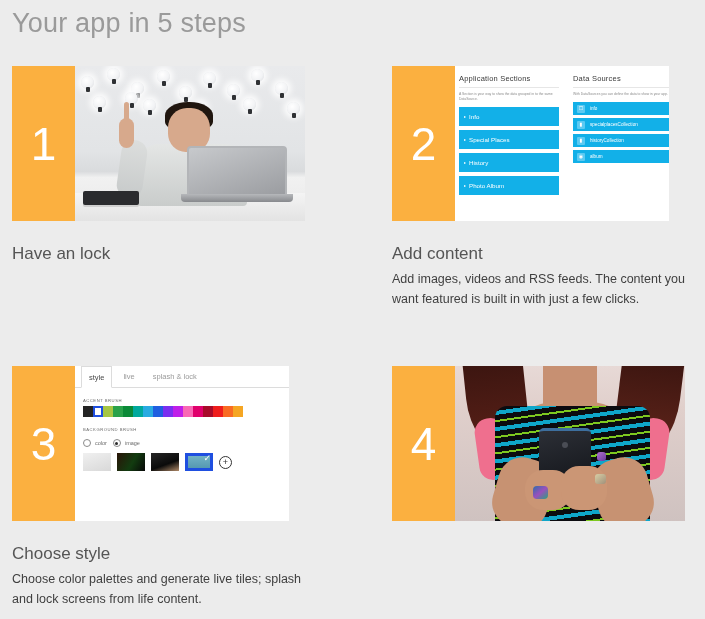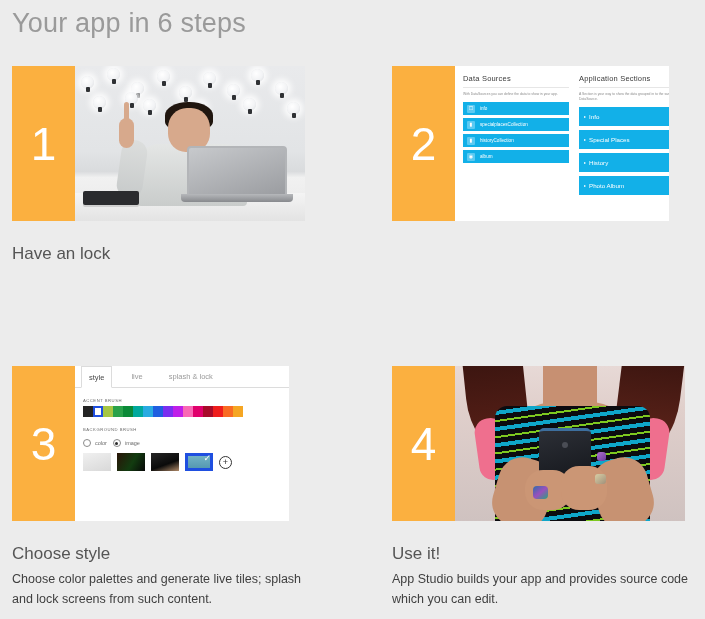--- a/index.html
+++ b/index.html
@@ -84,21 +84,21 @@
   .ds-label { font-size:4.6px; color:#ffffff; }
   .sec-tile { height:19px; background:#12b0e8; margin-bottom:4px; display:flex;
     align-items:center; padding-left:5px; gap:3px; }
   .sec-arrow { color:#ffffff; font-size:4px; }
   .sec-label { font-size:6.2px; color:#ffffff; }
   .appui-fade { position:absolute; right:0; top:0; width:16px; height:100%;
     background:#ececec; }
 
   
   .styleui { width:100%; height:100%; background:#ffffff; position:relative; }
-  .st-tabs { display:flex; gap:12px; border-bottom:1px solid #dcdcdc; padding-left:6px; }
+  .st-tabs { display:flex; gap:4px; border-bottom:1px solid #dcdcdc; padding-left:6px; }
   .st-tab { font-size:7.5px; color:#9b9b9b; padding:6px 7px 5px 7px; }
   .st-tab.active { color:#4a4a4a; background:#fff; border:1px solid #dcdcdc;
     border-bottom:1px solid #fff; margin-bottom:-1px; }
   .st-secthead { font-size:4.2px; color:#6d6d6d; letter-spacing:.5px; padding:10px 0 3px 8px; }
   .swatches { display:flex; padding-left:8px; height:11px; }
   .sw { width:10px; height:11px; }
   .sw.sel { outline:2px solid #1f4fe0; outline-offset:-2px; background:#ffffff; }
   .bg-radios { display:flex; align-items:center; gap:6px; padding:4px 0 0 8px; }
   .radio { display:flex; align-items:center; gap:4px; }
   .radio .dot { width:8px; height:8px; border:1px solid #8a8a8a; border-radius:50%;
@@ -160,21 +160,21 @@
   .cap-title { font-size:17px; color:#555555; font-weight:400; line-height:22px; }
   .cap-body { font-size:12.5px; color:#3f3f3f; line-height:19.5px; margin-top:5px; }
   .cap { width: 300px; }
   .cap.wide { width: 303px; }
 </style>
 </head>
 <body>
 
 <div class="page">
 
-  <div class="page-title">Your app in 6 steps</div>
+  <div class="page-title">Your app in 5 steps</div>
 
   <div class="step" style="left:12px; top:66px;">
     <div class="step-visual">
       <div class="num-block">
         <div class="num">1</div>
       </div>
       <div class="visual-art">
         <div class="photo1">
           <div class="bulb" style="left:6px;  top:10px;"></div>
           <div class="bulb" style="left:32px; top:2px;"></div>
@@ -209,63 +209,67 @@
     </div>
   </div>
 
   <div class="step" style="left:392px; top:66px;">
     <div class="step-visual">
       <div class="num-block">
         <div class="num">2</div>
       </div>
       <div class="visual-art">
         <div class="appui">
+          <div class="appui-col right">
+            <div class="appui-h">Application Sections</div>
+            <div class="appui-p">A Section is your way to show the data grouped in to the same DataSource.</div>
+            <div class="sec-tile">
+              <span class="sec-arrow">▸</span>
+              <span class="sec-label">Info</span>
+            </div>
+            <div class="sec-tile">
+              <span class="sec-arrow">▸</span>
+              <span class="sec-label">Special Places</span>
+            </div>
+            <div class="sec-tile">
+              <span class="sec-arrow">▸</span>
+              <span class="sec-label">History</span>
+            </div>
+            <div class="sec-tile">
+              <span class="sec-arrow">▸</span>
+              <span class="sec-label">Photo Album</span>
+            </div>
+          </div>
           <div class="appui-col left">
             <div class="appui-h">Data Sources</div>
             <div class="appui-p">With DataSources you can define the data to show in your app.</div>
             <div class="ds-tile">
               <span class="ds-ico">☐</span>
               <span class="ds-label">info</span>
             </div>
             <div class="ds-tile">
               <span class="ds-ico">▮</span>
               <span class="ds-label">specialplacesCollection</span>
             </div>
             <div class="ds-tile">
               <span class="ds-ico">▮</span>
               <span class="ds-label">historyCollection</span>
             </div>
             <div class="ds-tile">
               <span class="ds-ico">◉</span>
               <span class="ds-label">album</span>
             </div>
           </div>
-          <div class="appui-col right">
-            <div class="appui-h">Application Sections</div>
-            <div class="appui-p">A Section is your way to show the data grouped in to the same DataSource.</div>
-            <div class="sec-tile">
-              <span class="sec-arrow">▸</span>
-              <span class="sec-label">Info</span>
-            </div>
-            <div class="sec-tile">
-              <span class="sec-arrow">▸</span>
-              <span class="sec-label">Special Places</span>
-            </div>
-            <div class="sec-tile">
-              <span class="sec-arrow">▸</span>
-              <span class="sec-label">History</span>
-            </div>
-            <div class="sec-tile">
-              <span class="sec-arrow">▸</span>
-              <span class="sec-label">Photo Album</span>
-            </div>
-          </div>
           <div class="appui-fade"></div>
         </div>
       </div>
+    </div>
+    <div class="cap wide" style="margin-top:22px;">
+      <div class="cap-title">Add content</div>
+      <div class="cap-body">Add images, videos and RSS feeds. The content you want featured is built in with just a few clicks.</div>
     </div>
   </div>
 
   <div class="step" style="left:12px; top:366px;">
     <div class="step-visual">
       <div class="num-block">
         <div class="num">3</div>
       </div>
       <div class="visual-art">
         <div class="styleui">
@@ -310,21 +314,21 @@
             <div class="th t3"></div>
             <div class="th t4"></div>
             <div class="th-add">+</div>
           </div>
           <div class="styleui-fade"></div>
         </div>
       </div>
     </div>
     <div class="cap" style="margin-top:22px;">
       <div class="cap-title">Choose style</div>
-      <div class="cap-body">Choose color palettes and generate live tiles; splash and lock screens from such content.</div>
+      <div class="cap-body">Choose color palettes and generate live tiles; splash and lock screens from life content.</div>
     </div>
   </div>
 
   <div class="step" style="left:392px; top:366px;">
     <div class="step-visual">
       <div class="num-block">
         <div class="num">4</div>
       </div>
       <div class="visual-art">
         <div class="photo4">
@@ -340,19 +344,15 @@
           <div class="p4-phone"></div>
           <div class="p4-cam"></div>
           <div class="p4-hand-l"></div>
           <div class="p4-hand-r"></div>
           <div class="p4-ring1"></div>
           <div class="p4-ring2"></div>
           <div class="p4-ring3"></div>
         </div>
       </div>
     </div>
-    <div class="cap wide" style="margin-top:22px;">
-      <div class="cap-title">Use it!</div>
-      <div class="cap-body">App Studio builds your app and provides source code which you can edit.</div>
-    </div>
   </div>
 
 </div>
 
 </body></html>

